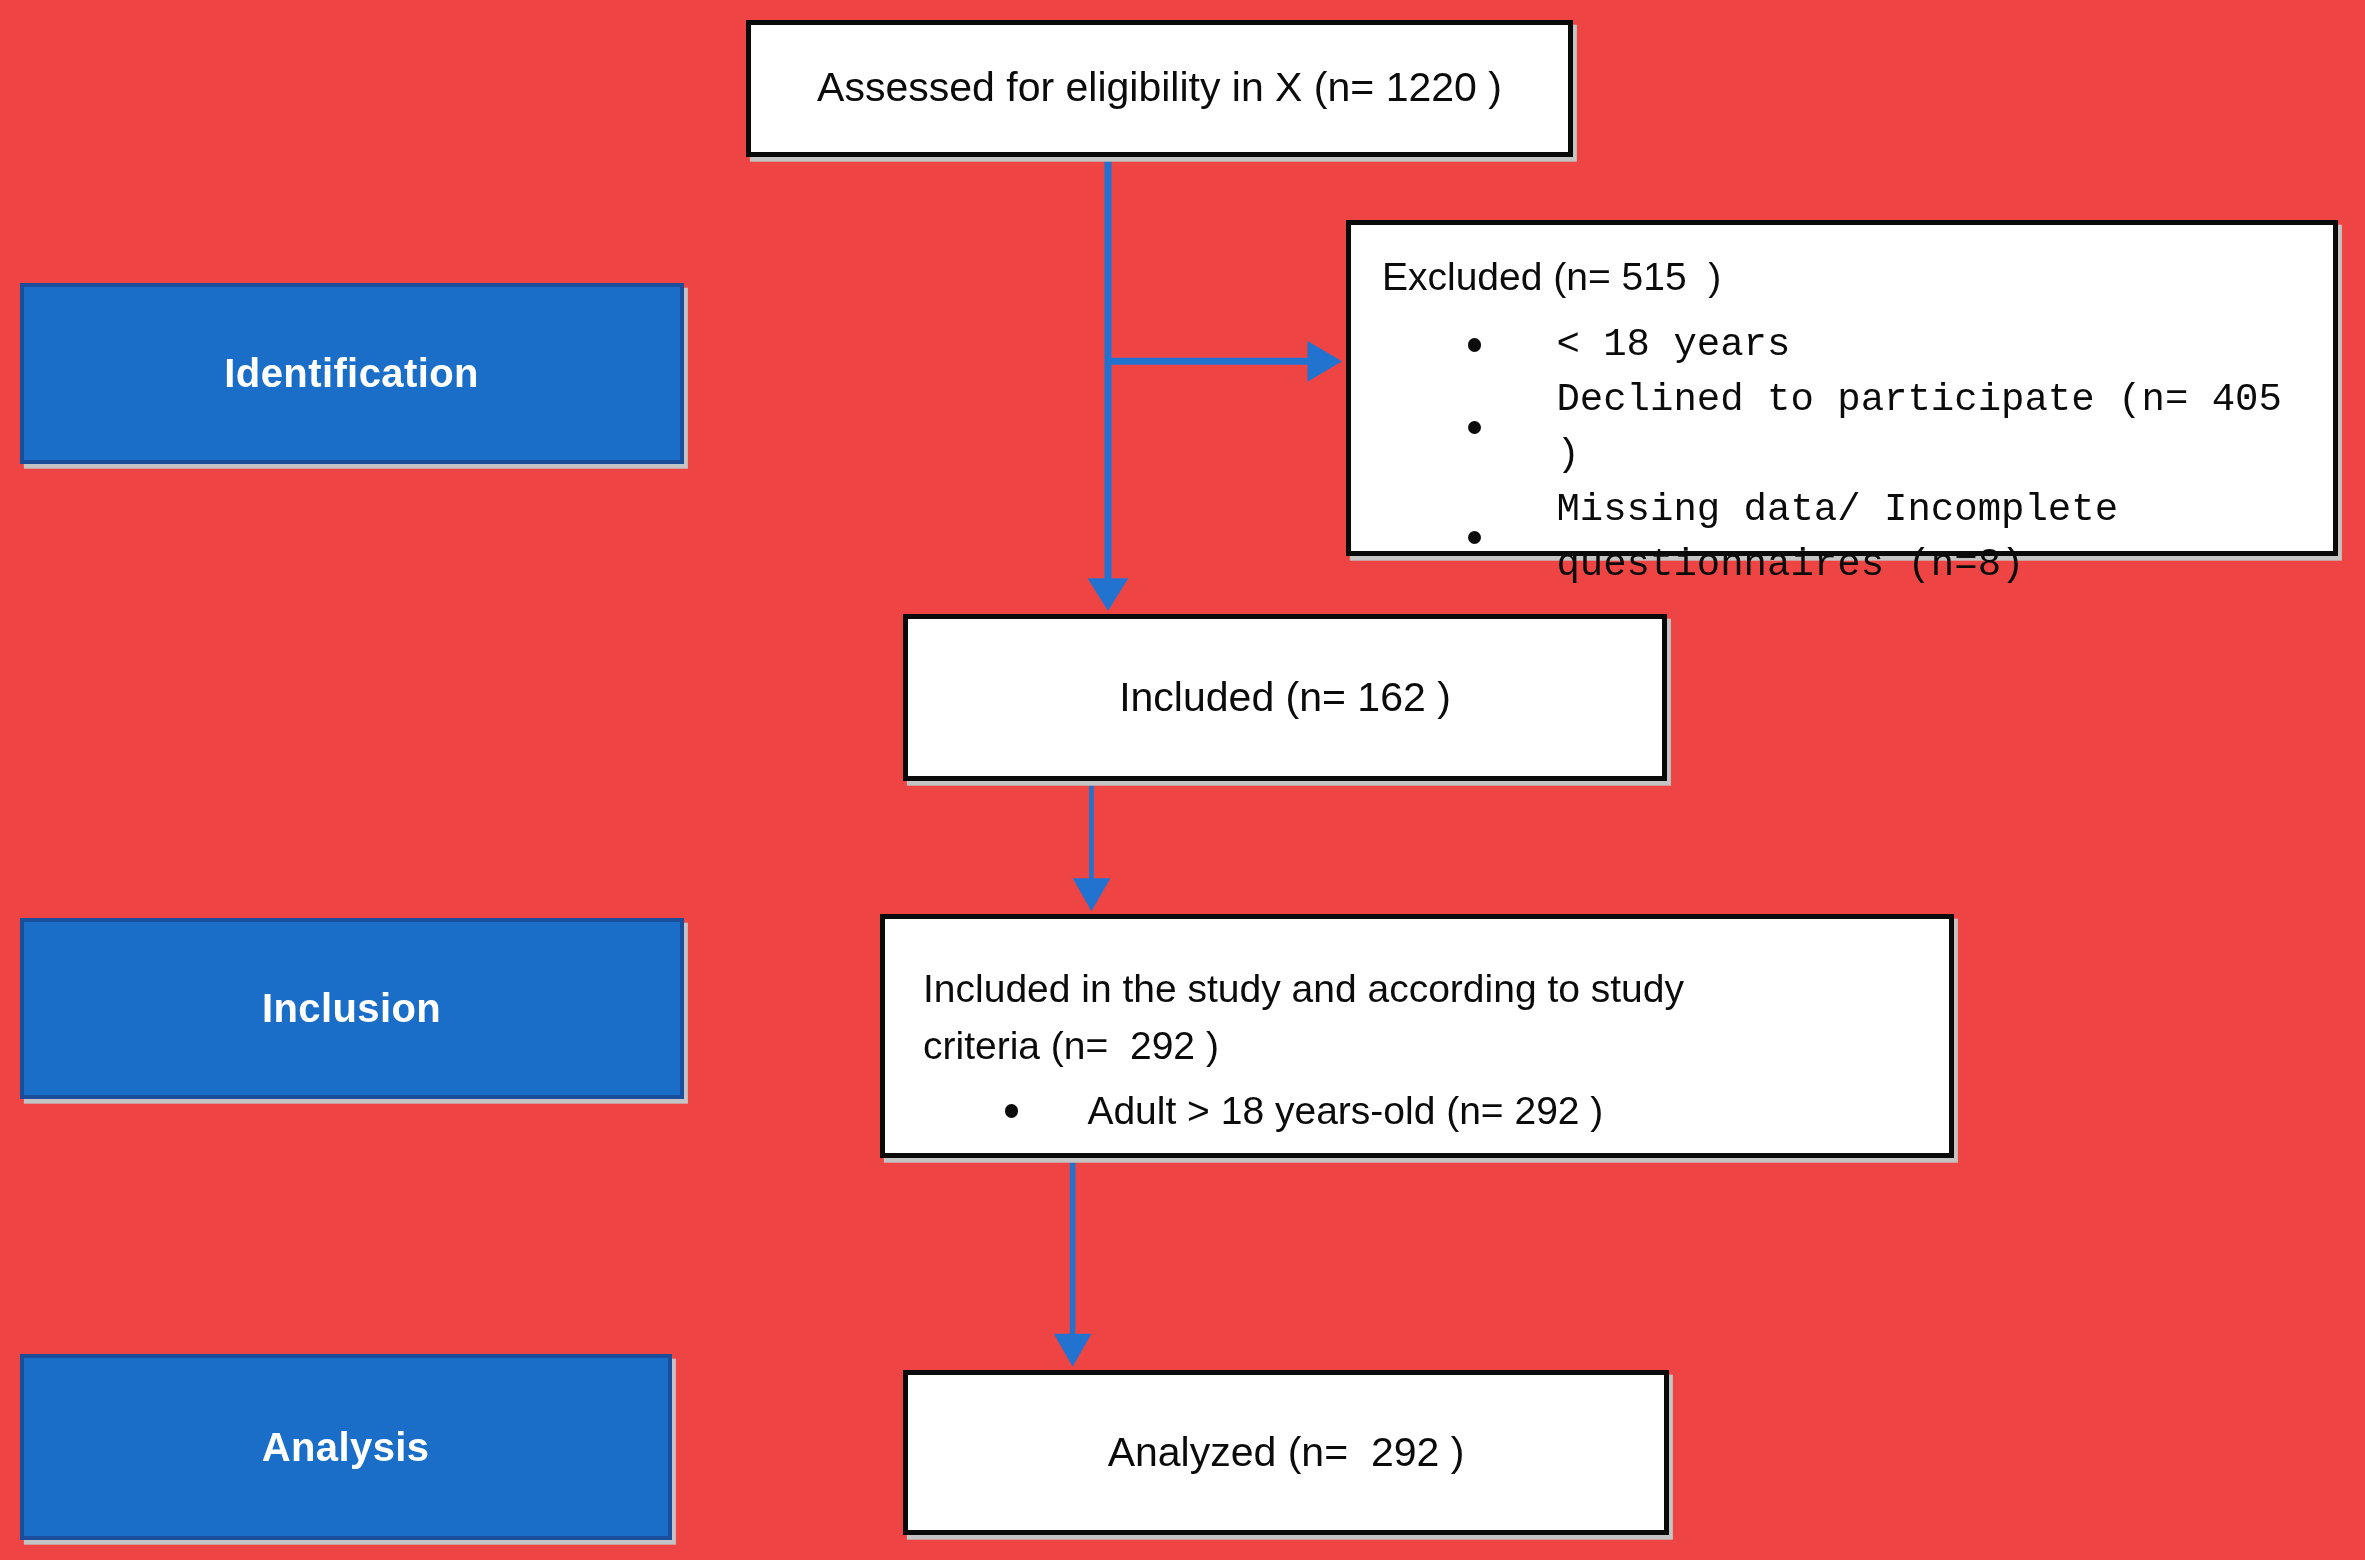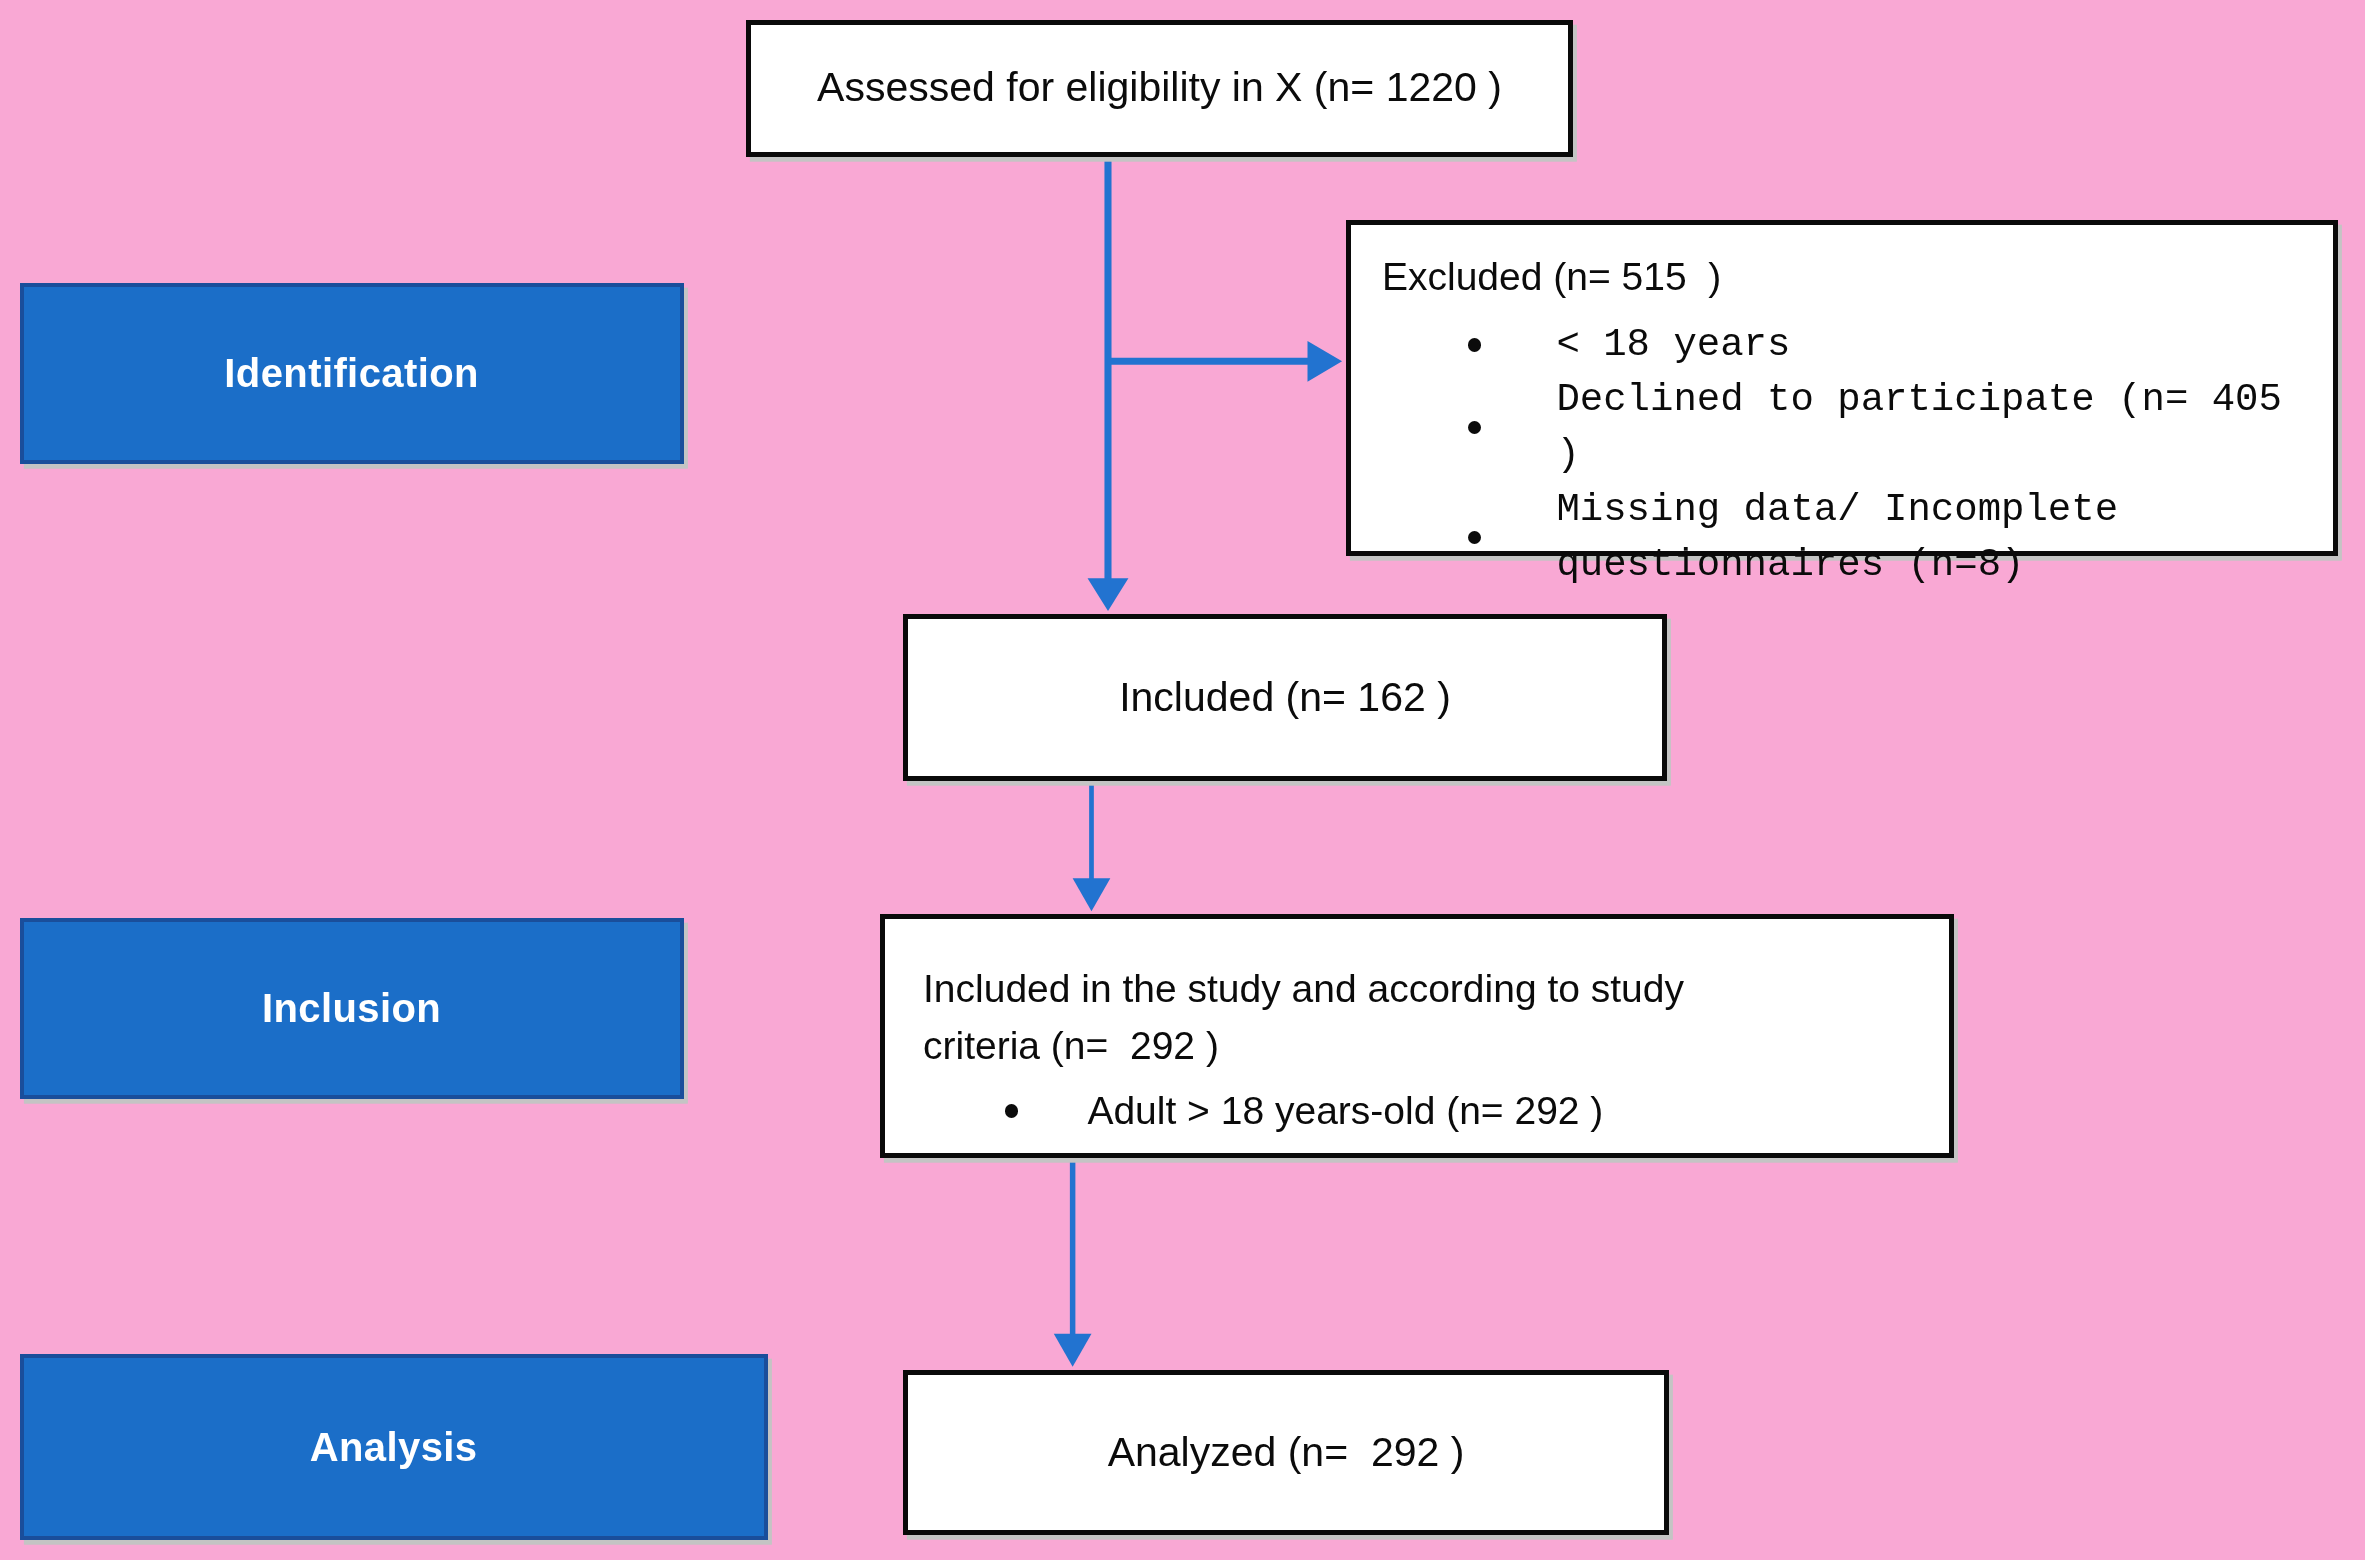--- a/index.html
+++ b/index.html
@@ -5,21 +5,21 @@
   html, body {
     margin: 0;
     padding: 0;
     background: #ffffff;
     font-family: "Liberation Sans", sans-serif;
   }
   #canvas {
     position: relative;
     width: 2366px;
     height: 1560px;
-    background: #f9a8d4;
+    background: #ef4444;
     overflow: hidden;
   }
   #arrow-layer {
     position: absolute;
     left: 0; top: 0;
     width: 2366px;
     height: 1560px;
     pointer-events: none;
   }
   .flow-arrow { stroke: var(--arrow-blue); fill: none; }
@@ -164,21 +164,21 @@
     <div class="box-title">Included in the study and according to study
 criteria (n=  292 )</div>
     <div class="bullet-list">
       <div class="bullet-row">
         <span class="bullet-dot"></span>
         <span class="bullet-text">Adult &gt; 18 years-old (n= 292 )</span>
       </div>
     </div>
   </div>
 
-  <div class="stage-box" style="left:19.6px; top:1354px; width:748px; height:186px;">
+  <div class="stage-box" style="left:19.6px; top:1354px; width:652px; height:186px;">
     <span class="stage-label">Analysis</span>
   </div>
 
   <div class="white-box center-box" style="left:903px; top:1370px; width:766px; height:165px;">
     <span class="box-text">Analyzed (n=  292 )</span>
   </div>
 
 </div>
 
 

